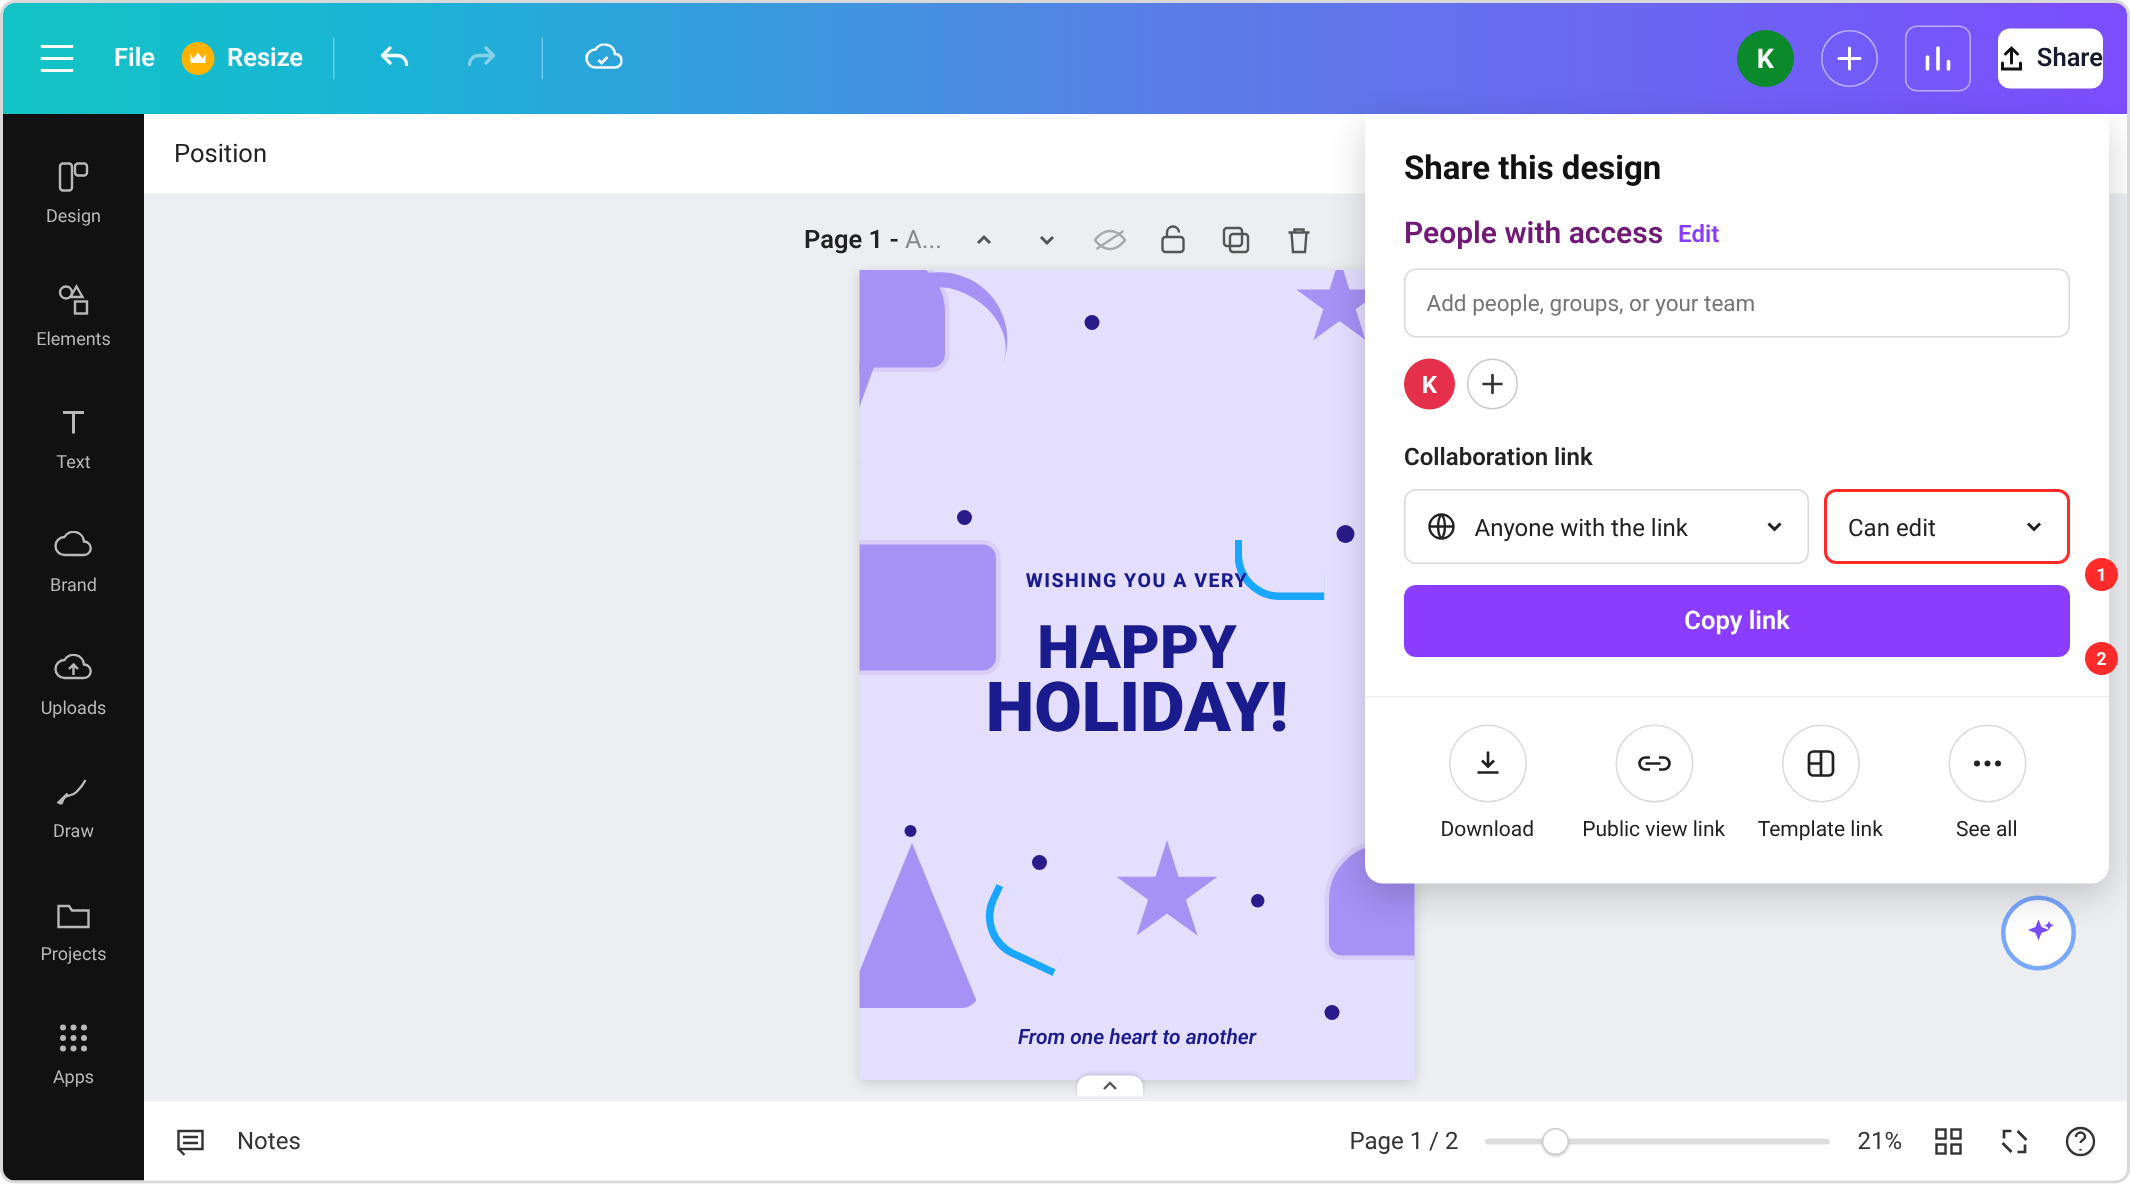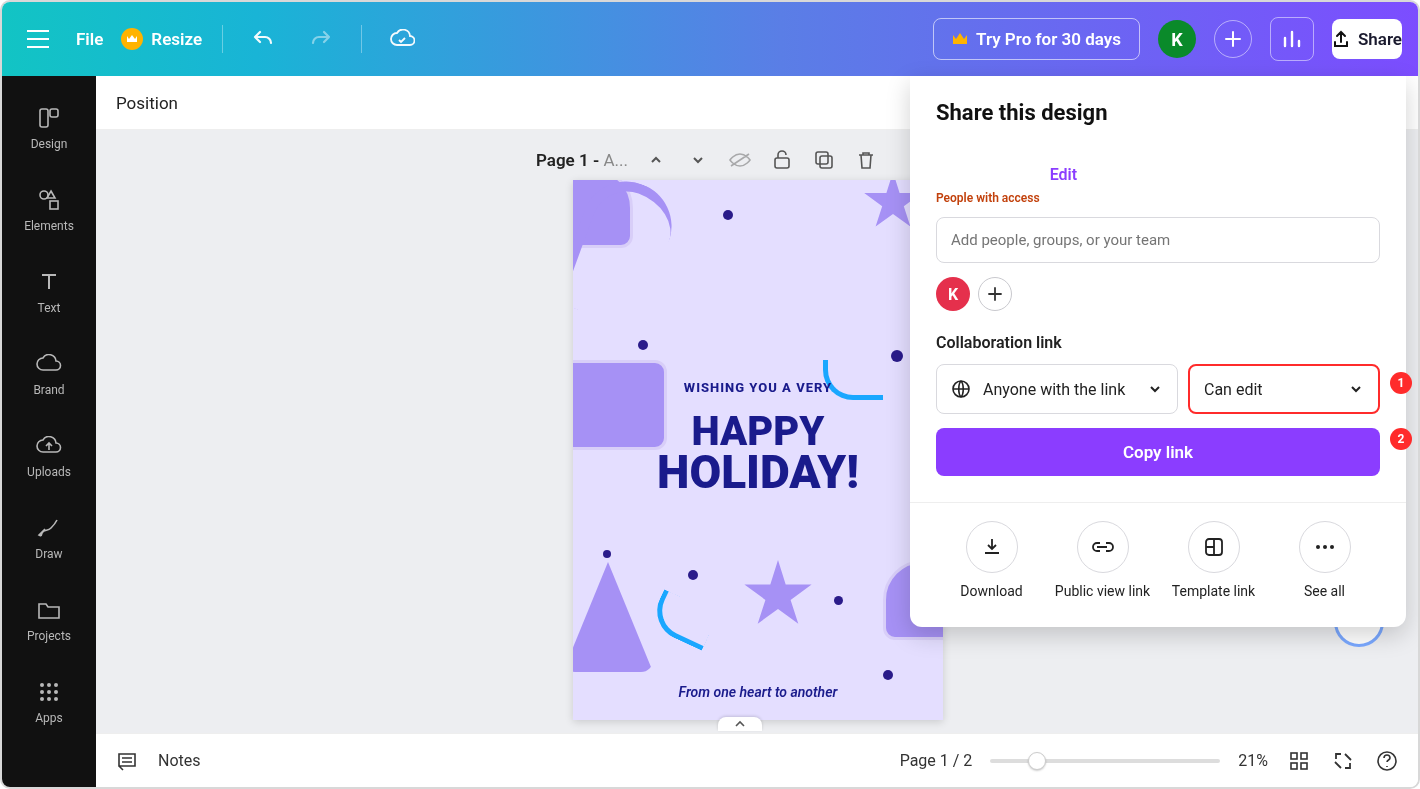--- a/index.html
+++ b/index.html
@@ -58,30 +58,30 @@
 .bottombar{position:absolute;left:94px;right:0;bottom:0;height:54px;background:#fff;border-top:1px solid #eee;display:flex;align-items:center;padding:0 18px;gap:18px;font-size:16px;color:#333;}
 .bottombar .spacer{flex:1;}
 .slider{width:230px;height:4px;background:#ddd;border-radius:3px;position:relative;}
 .slider .thumb{position:absolute;left:38px;top:-7px;width:18px;height:18px;background:#fff;border:1px solid #ccc;border-radius:50%;box-shadow:0 1px 2px rgba(0,0,0,.2);}
 .bb-icon{width:26px;height:26px;display:flex;align-items:center;justify-content:center;color:#333;}
 
 
 .share-panel{position:absolute;right:12px;top:74px;width:496px;background:#fff;border-radius:0 0 12px 12px;box-shadow:0 8px 24px rgba(0,0,0,.18);padding:24px 26px 28px;}
 .share-panel h2{font-size:22px;font-weight:700;color:#111;margin-bottom:18px;}
 .row{display:flex;align-items:center;gap:10px;}
-.access-label{font-size:12px;font-weight:600;color:#c2410c;margin-top:48px;}
+.access-label{font-size:20px;font-weight:600;color:#701a75;}
 .edit-link{color:#8b3dff;font-size:16px;font-weight:600;}
 .add-input{margin-top:12px;width:100%;height:46px;border:1px solid #d9d9de;border-radius:8px;padding:0 14px;font-size:15px;color:#666;}
 .people-row{margin-top:14px;display:flex;align-items:center;gap:8px;}
 .p-avatar{width:34px;height:34px;border-radius:50%;background:#e5304c;color:#fff;display:flex;align-items:center;justify-content:center;font-weight:700;}
 .add-person{width:34px;height:34px;border-radius:50%;border:1px solid #c9c9ce;display:flex;align-items:center;justify-content:center;color:#333;}
 .collab-label{margin-top:22px;font-size:16px;font-weight:600;color:#222;}
 .link-row{margin-top:12px;display:flex;gap:10px;}
 .link-scope{flex:1;height:50px;border:1px solid #d9d9de;border-radius:8px;display:flex;align-items:center;gap:12px;padding:0 14px;font-size:16px;color:#222;}
-.can-edit{width:192px;height:50px;border:2.5px solid #ff2b2b;border-radius:8px;display:flex;align-items:center;justify-content:space-between;padding:16px 14px;font-size:16px;color:#222;}
+.can-edit{width:164px;height:50px;border:2.5px solid #ff2b2b;border-radius:8px;display:flex;align-items:center;justify-content:space-between;padding:16px 14px;font-size:16px;color:#222;}
 .callout{position:absolute;width:22px;height:22px;border-radius:50%;background:#ff2b2b;color:#fff;font-size:12px;font-weight:700;display:flex;align-items:center;justify-content:center;}
 .copy-btn{margin-top:14px;width:100%;height:48px;background:#8b3dff;color:#fff;border:none;border-radius:8px;font-size:17px;font-weight:600;}
 .divider{margin:26px -26px 0;height:1px;background:#eee;}
 .actions-grid{margin-top:18px;display:flex;justify-content:space-around;text-align:center;}
 .action{display:flex;flex-direction:column;align-items:center;gap:10px;font-size:14px;color:#222;width:110px;}
 .action .circ{width:52px;height:52px;border-radius:50%;border:1px solid #d9d9de;display:flex;align-items:center;justify-content:center;color:#222;}
 
 
 .ai-btn{position:absolute;right:34px;bottom:86px;width:50px;height:50px;border-radius:50%;background:#fff;border:3px solid #7aa8ff;display:flex;align-items:center;justify-content:center;color:#7c4dff;}
 
@@ -119,26 +119,20 @@
           <path d="M20 8l-5-5M20 8l-5 5M20 8H10a6 6 0 00-6 6" fill="none" stroke="#fff" stroke-width="2.2" stroke-linecap="round"></path>
         </svg>
     </div>
     <div class="sep"></div>
     <div class="icon-btn">
       <svg width="26" height="20" viewBox="0 0 26 20">
           <path d="M8 16a6 6 0 010-12 7 7 0 0113 3 4 4 0 010 9H8z M10 11l2 2 4-4" fill="none" stroke="#fff" stroke-width="1.8"></path>
         </svg>
     </div>
     <div class="spacer"></div>
-    <div class="try-pro">
-      <svg width="16" height="14" viewBox="0 0 16 14">
-          <path d="M1 3l3 4 4-6 4 6 3-4v9H1z" fill="#ffb300"></path>
-        </svg>
-      <span>Try Pro for 30 days</span>
-    </div>
     <div class="avatar">K</div>
     <div class="circle-btn">
       <svg width="18" height="18" viewBox="0 0 18 18">
           <path d="M9 2v14M2 9h14" stroke="#fff" stroke-width="2" stroke-linecap="round"></path>
         </svg>
     </div>
     <div class="circle-btn" style="border-radius:8px;width:44px;height:44px">
       <svg width="20" height="18" viewBox="0 0 20 18">
           <path d="M3 16V8M10 16V2M17 16v-5" stroke="#fff" stroke-width="2.4" stroke-linecap="round"></path>
         </svg>

